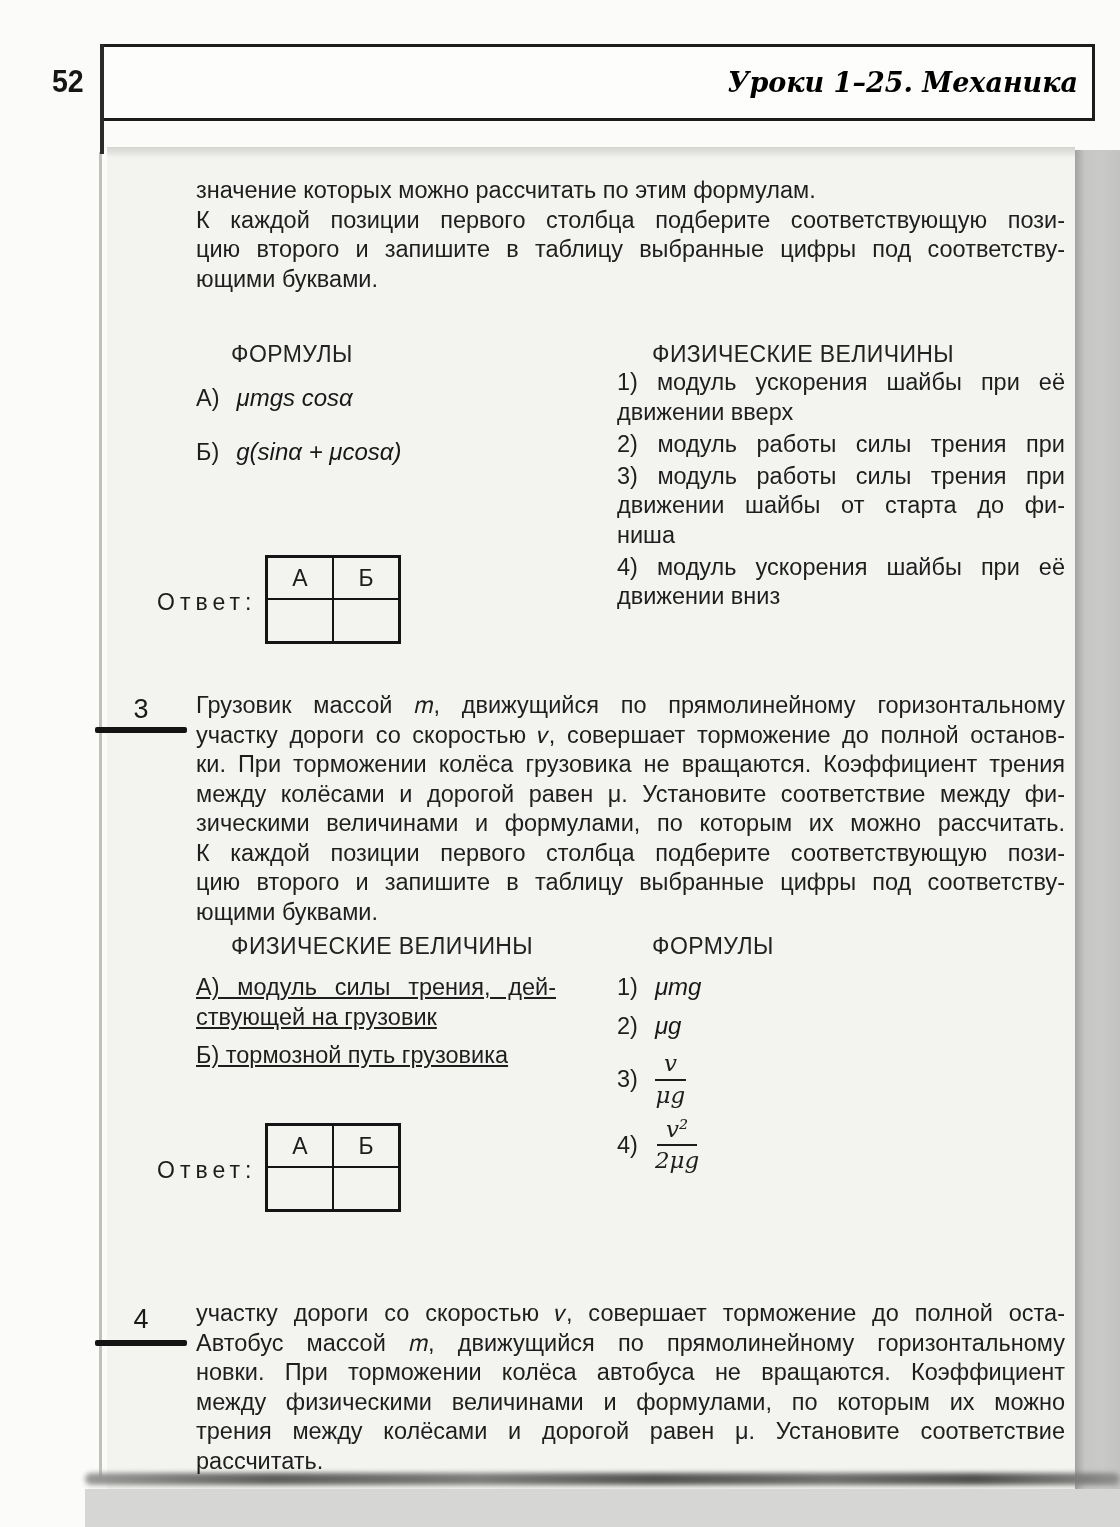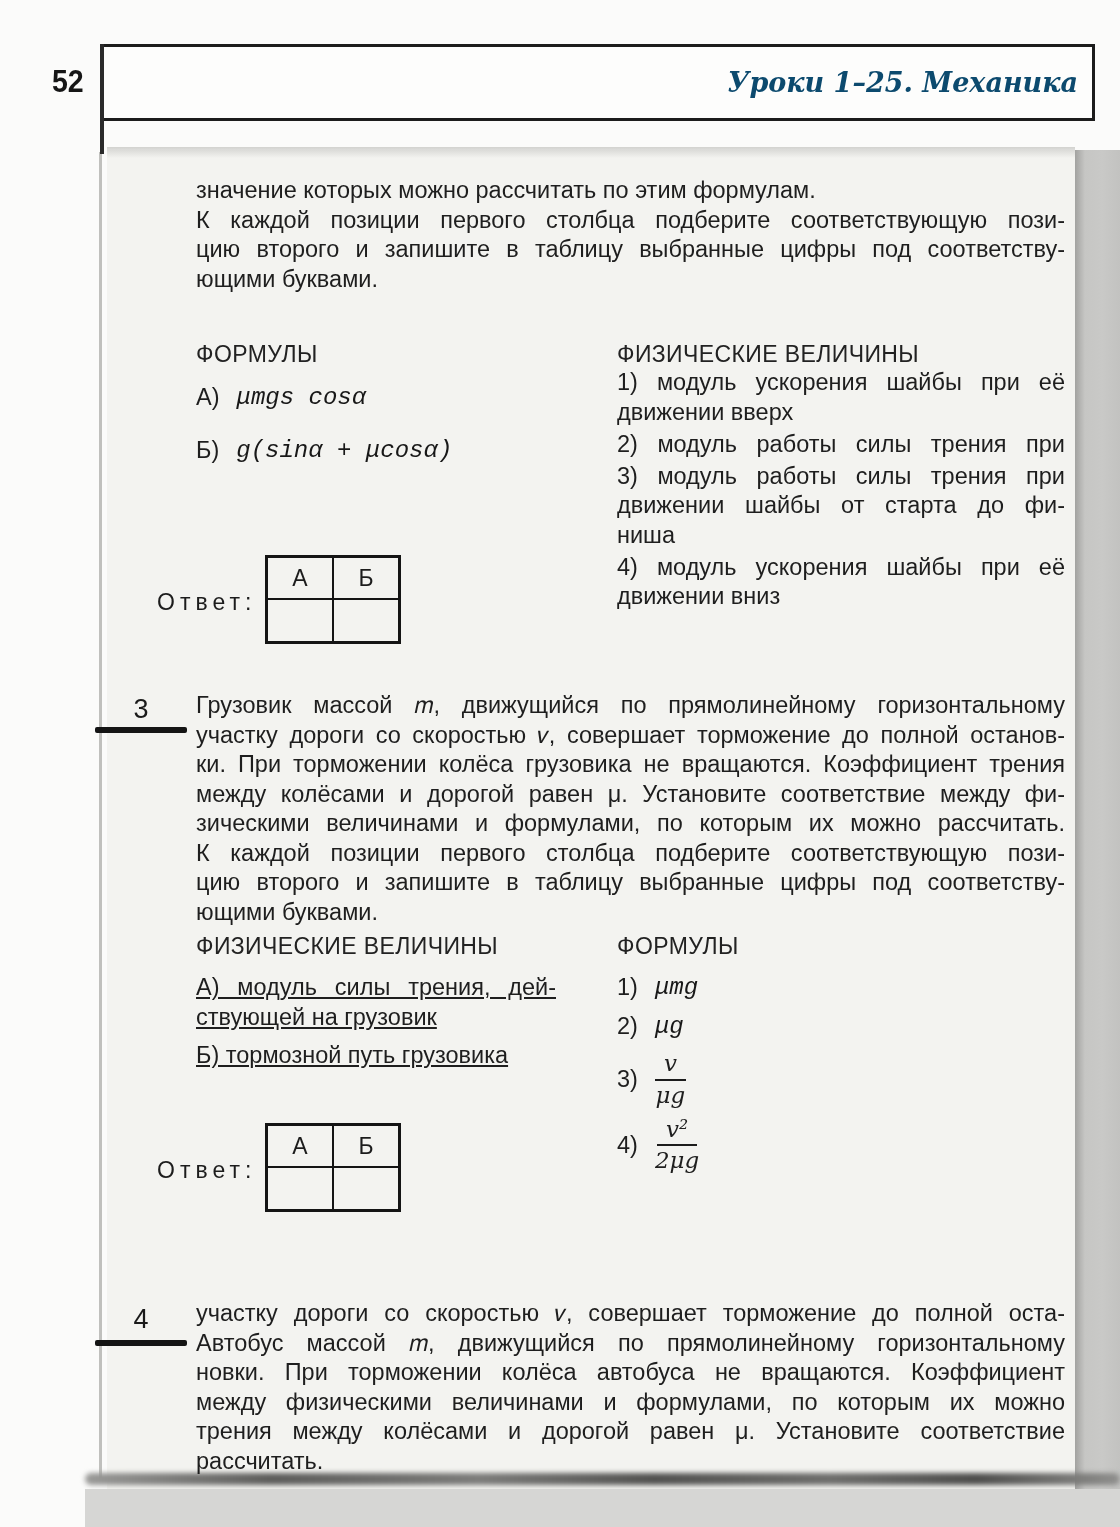--- a/index.html
+++ b/index.html
@@ -20,38 +20,38 @@
   .left-edge{left:99px;top:152px;width:3px;height:1326px;background:#c0c0bd;filter:blur(.6px);}
   .bottom-band{left:85px;top:1489px;width:1035px;height:38px;background:#d6d6d4;}
   .bottom-smudge{left:85px;top:1473px;width:1035px;height:12px;border-radius:6px;
     background:linear-gradient(90deg,#9a9a98 0,#5d5d5b 18%,#7c7c7a 38%,#525250 55%,#6e6e6c 72%,#4e4e4c 86%,#8f8f8d 100%);
     filter:blur(2.6px);}
 
   
   .header-box{left:100px;top:44px;width:975px;height:71px;border:3.5px solid #1c1c1c;
     background:#fdfdfc;display:flex;align-items:center;justify-content:flex-end;padding-right:14px;box-sizing:content-box;}
   .header-title{font-family:"DejaVu Serif","Liberation Serif",serif;font-style:italic;font-weight:bold;
-    font-size:27px;color:#0c4a6e;}
+    font-size:27px;color:#000000;}
   .header-left-ext{left:100px;top:44px;width:3.5px;height:110px;background:#2a2a2a;}
   .page-num{left:52px;top:64px;font-size:31px;font-weight:bold;transform:scaleX(.92);transform-origin:left top;color:#161616;}
 
   
   .txt{font-size:23.5px;line-height:29.5px;}
   .textblock{width:869px;}
   .jline{text-align:justify;text-align-last:justify;}
   .jline.jlast{text-align-last:left;}
-  .col-header{font-size:23px;letter-spacing:.4px;color:#222;}
+  .col-header{font-size:23px;letter-spacing:.4px;color:#222;margin-left:35px;}
 
   .q-list .q-item{margin-bottom:2.5px;}
   .q-list2 .q-item{margin-bottom:9px;}
 
   
   .f-item{display:flex;align-items:center;gap:17px;}
   .f-label{font-size:23.5px;color:#1e1e1e;flex:0 0 auto;}
-  .f-math{font-family:Liberation Mono, monospace;font-style:italic;font-size:24px;color:#181818;}
+  .f-math{font-family:Liberation Sans, sans-serif;font-style:italic;font-size:24px;color:#181818;}
   .formulas-a .f-item{margin-bottom:26px;}
   .formulas-n .f-item{margin-bottom:11px;min-height:28px;}
   .formulas-n .f-item.frac-row{margin-bottom:8px;}
   .frac{display:inline-flex;flex-direction:column;align-items:center;line-height:1.12;font-size:23px;}
   .frac .numer{font-family:"DejaVu Serif",serif;font-style:italic;border-bottom:2.2px solid #1c1c1c;padding:0 9px 2px;}
   .frac .denom{font-family:"DejaVu Serif",serif;font-style:italic;padding-top:2px;}
 
   
   .answer-label{font-size:23px;letter-spacing:5px;color:#1c1c1c;text-align:right;}
   table.ans{border-collapse:collapse;background:transparent;}

